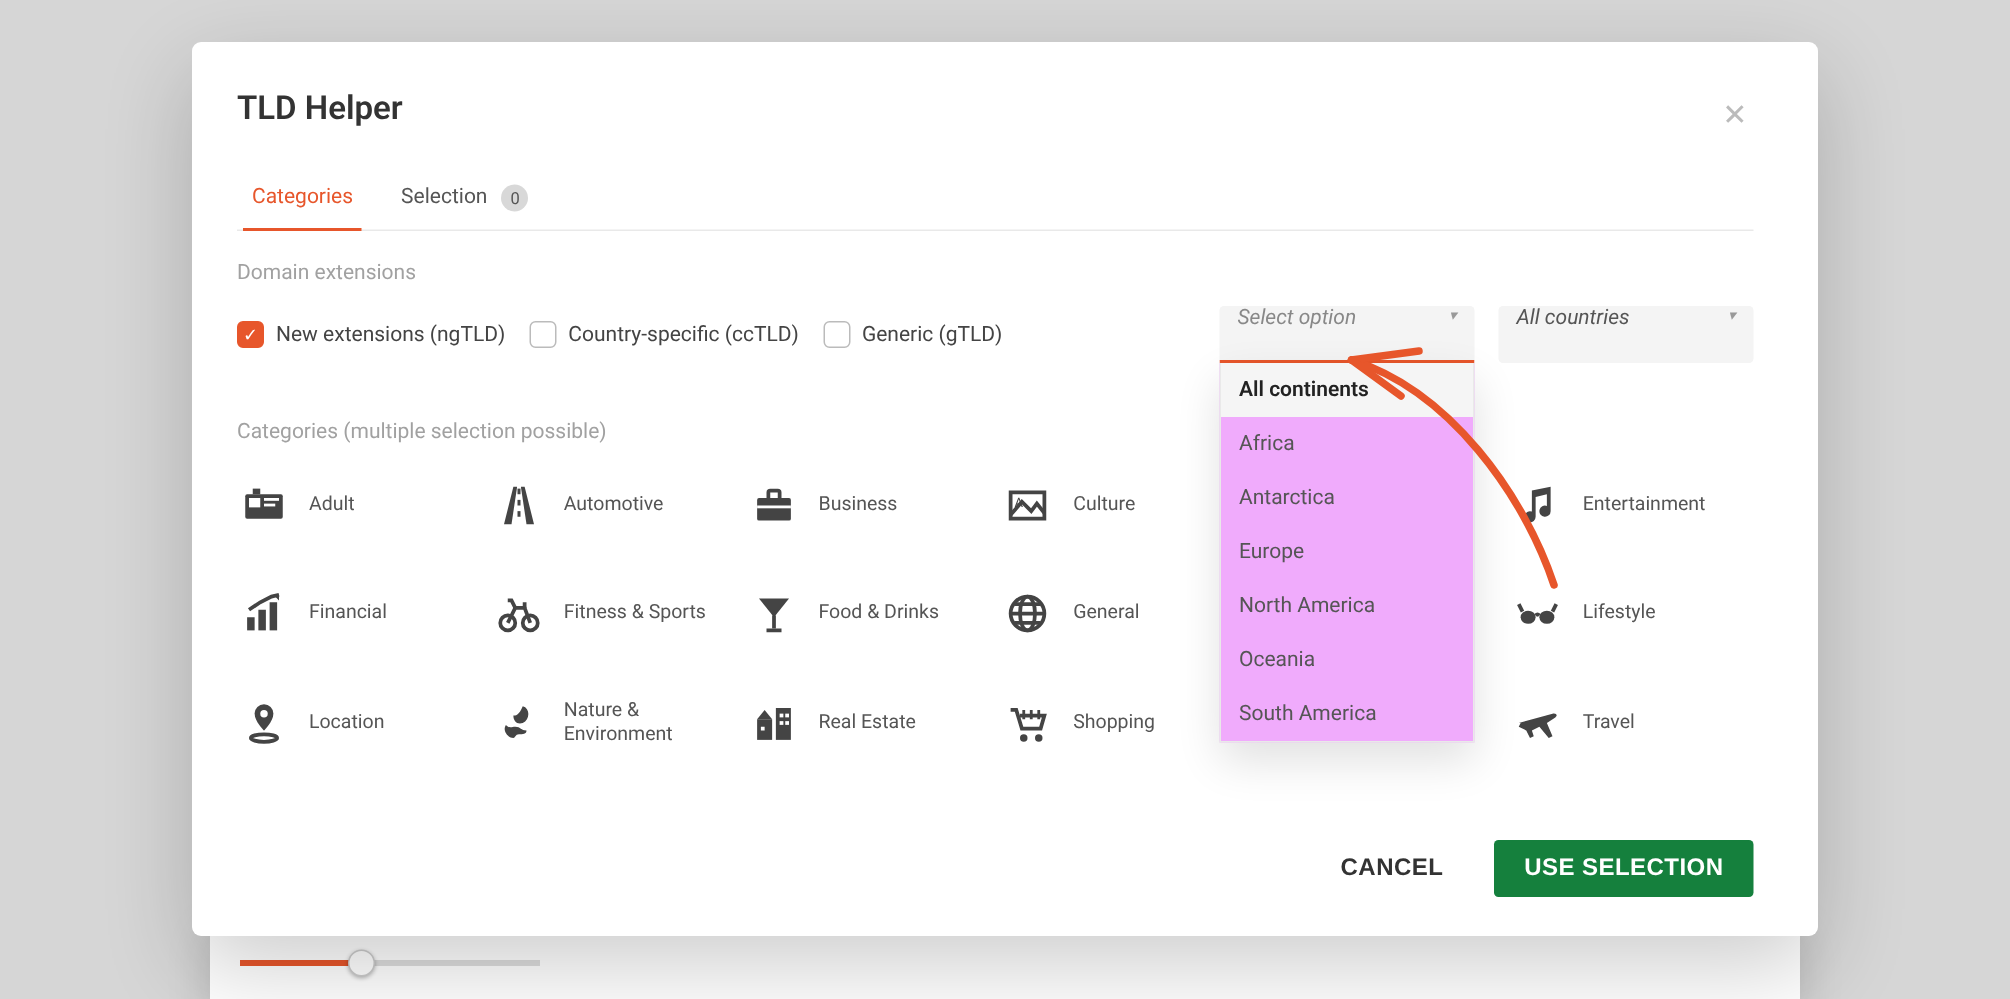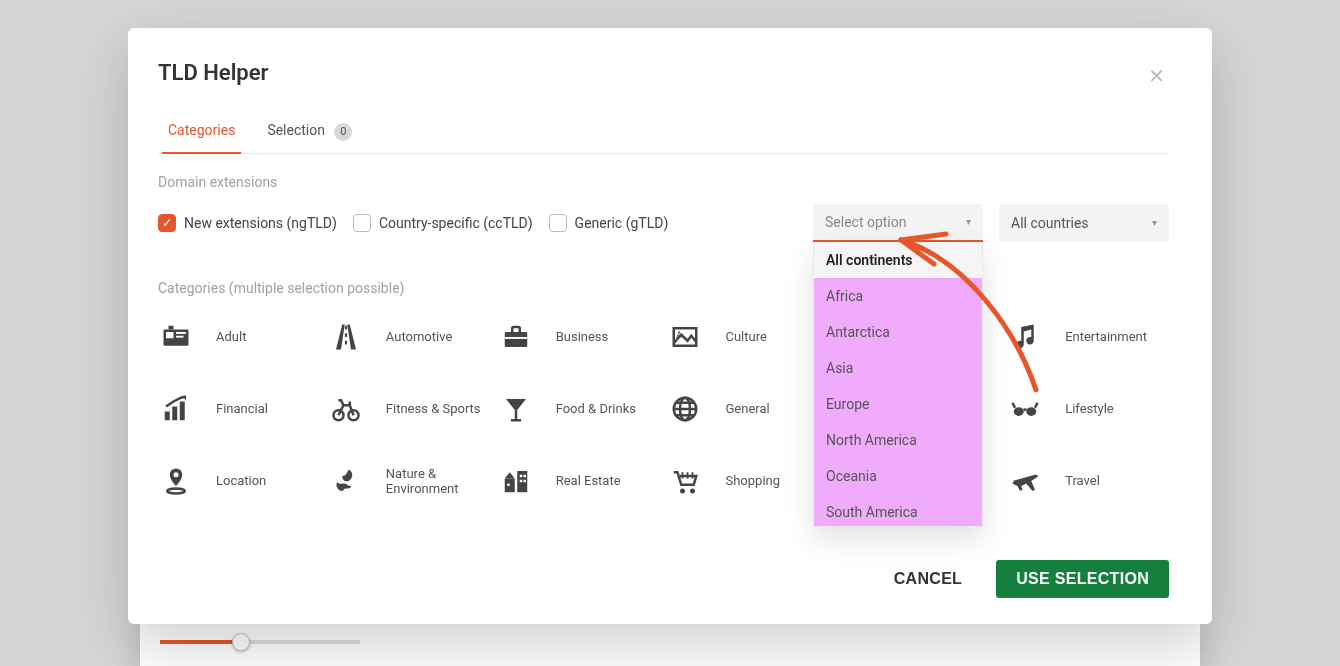--- a/index.html
+++ b/index.html
@@ -40,22 +40,22 @@
   .tab .badge { display:inline-flex; align-items:center; justify-content:center; min-width:18px; height:18px; border-radius:9px; background:#d8d8d8; color:#555; font-size:11px; margin-left:6px; padding:0 4px;}
   .section-label { font-size:14px; color:#a1a1a1; margin-top:20px; margin-bottom:14px; }
   .filters-row { display:flex; align-items:center; gap:16px; }
   .checkbox { display:flex; align-items:center; gap:8px; font-size:14px; color:#444; cursor:pointer;}
   .cb { width:18px;height:18px;border-radius:4px; border:1.5px solid #bbb; display:flex; align-items:center; justify-content:center;}
   .cb.checked { background:#e7562b; border-color:#e7562b; color:#fff; font-size:12px;}
   .spacer { flex:1; }
   .select { position:relative; width:170px; }
   .select .select-box {
     width:100%; height:38px; background:#f4f4f4; color:#888; font-size:14px;
-    display:flex; align-items:center; justify-content:space-between;
-    padding: 0 12px; border-radius:3px; cursor:pointer;
+    display:flex; align-items:flex-start; justify-content:space-between;
+    padding: 0 12px; border-radius:3px; cursor:pointer;font-style:italic;
   }
   .select.open .select-box { border-bottom:2px solid #e7562b; border-radius:3px 3px 0 0;}
   .select .caret { color:#999; font-size:10px; }
   .select .dropdown {
     position:absolute; top:38px; left:0; right:0;
     background:#f0abfc; border:1px solid #e9e9e9; border-top:none;
     box-shadow: 0 12px 28px rgba(0,0,0,0.12);
     max-height:285px; overflow:hidden;
     z-index:20;
   }
@@ -63,21 +63,21 @@
   .select .option.highlight { background:#f5f5f5; color:#222; font-weight:600;}
   .section-label.small { margin-top:38px; }
   .cat-grid {
     display:grid;
     grid-template-columns: repeat(6, 1fr);
     column-gap: 8px;
     row-gap: 34px;
     margin-top:8px;
   }
   .cat {
-    display:flex; align-items:center; gap:22px;
+    display:flex; align-items:center; gap:12px;
     font-size:13px; color:#555; cursor:pointer;
     padding:4px 0;
   }
   .cat .icon-wrap { width:36px; display:flex; justify-content:center; color:#444; flex-shrink:0;}
   .cat svg { width:30px; height:30px; }
   .cat .cat-label { line-height:1.2; }
   .footer { margin-top:auto; display:flex; justify-content:flex-end; gap:14px; padding-top:16px;}
   .btn { height:38px; padding:0 20px; font-size:16px; font-weight:700; letter-spacing:.3px; border:none; border-radius:3px; cursor:pointer;}
   .btn-cancel { background:transparent; color:#333; }
   .btn-primary { background:#15803d; color:#fff; }
@@ -137,21 +137,20 @@
 
     <div class="select open">
       <div class="select-box">
         <span>Select option</span>
         <span class="caret">▾</span>
       </div>
       <div class="dropdown">
         <div class="option highlight">All continents</div>
         <div class="option">Africa</div>
         <div class="option">Antarctica</div>
-        <div class="option">Asia</div>
         <div class="option">Europe</div>
         <div class="option">North America</div>
         <div class="option">Oceania</div>
         <div class="option">South America</div>
       </div>
     </div>
 
     <div class="select">
       <div class="select-box" style="color:#555;">
         <span>All countries</span>

